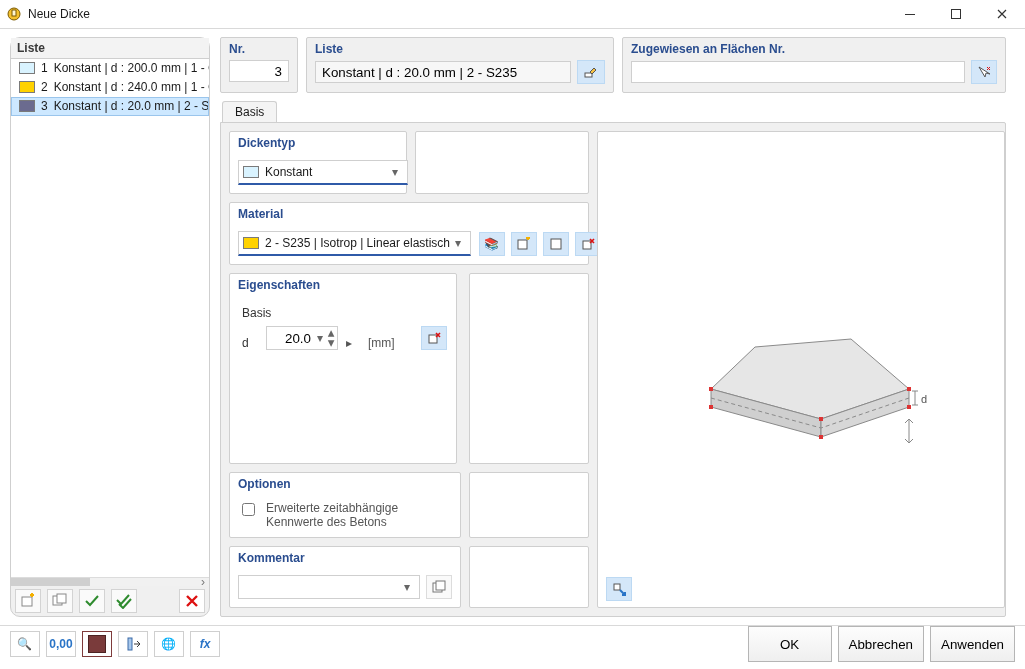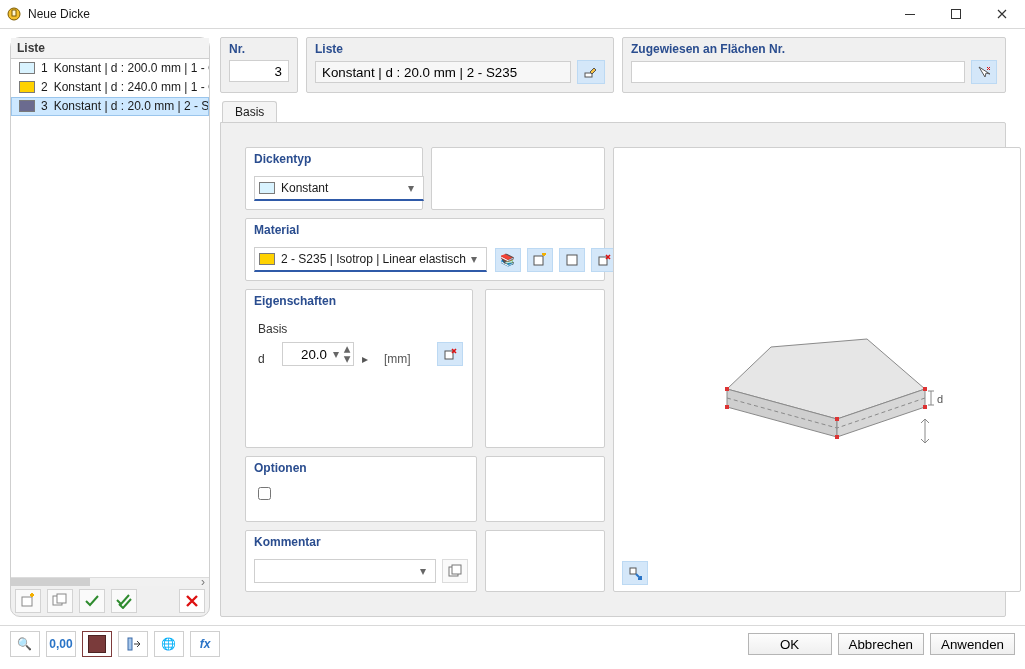--- a/index.html
+++ b/index.html
@@ -87,21 +87,21 @@
   .preview{border:1px solid var(--group-border);background:#fff;border-radius:2px;position:relative}
   .preview .ptitle{padding:6px 10px;color:#333}
   .preview .pbody{position:absolute;inset:28px 0 30px 0;display:flex;align-items:center;justify-content:center}
   .preview .ptool{position:absolute;left:8px;bottom:6px}
 
   
   .footer{height:36px;display:flex;align-items:center;border-top:1px solid var(--sep);padding:0 10px;gap:6px}
   .ftbtn{width:28px;height:24px;border:1px solid #cfcfcf;background:#fff;display:flex;align-items:center;justify-content:center}
   .ftbtn.active{border-color:#7e3b3b}
   .footer .sp{flex:1}
-  .btn{min-width:84px;height:22px;border:1px solid #b5b5b5;background:linear-gradient(#fdfdfd,#efefef);padding:0 10px}
+  .btn{min-width:84px;height:36px;border:1px solid #b5b5b5;background:linear-gradient(#fdfdfd,#efefef);padding:0 10px}
   
   svg{display:block}
 </style>
 </head>
 <body>
 
 <div class="titlebar">
   <span class="icon">
     <svg width="16" height="16" viewBox="0 0 16 16">
         <circle cx="8" cy="8" r="6" fill="#f5c12e" stroke="#7b5a00"></circle>
@@ -219,21 +219,21 @@
               </svg>
           </div>
         </div>
       </div>
     </div>
 
     <div style="display:flex;flex-direction:column;flex:1">
       <div class="tabs">
         <div class="tab">Basis</div>
       </div>
-      <div style="border:1px solid var(--group-border);background:var(--panel-bg2);flex:1;padding:24px;border-radius:0 2px 2px 2px">
+      <div style="border:1px solid var(--group-border);background:var(--panel-bg2);flex:1;padding:8px;border-radius:0 2px 2px 2px">
         <div class="main-split" style="height:100%">
 
           <div class="main-left cardcol">
             <div style="display:flex;gap:8px">
               <div class="card" style="width:176px">
                 <div class="ctitle">Dickentyp</div>
                 <div class="cbody">
                   <div class="combo small">
                     <div class="csw" id="dt-sw" style="background: rgb(217, 243, 255);"></div>
                     <div class="ctxt">Konstant</div>
@@ -308,20 +308,21 @@
               </div>
               <div class="card" style="width:118px"></div>
             </div>
 
             <div style="display:flex;gap:8px">
               <div class="card options" style="flex:1">
                 <div class="ctitle">Optionen</div>
                 <div class="cbody">
                   <label class="check">
                     <input type="checkbox" style="">
+                    <span style="max-width:200px">Erweiterte zeitabhängige Kennwerte des Betons</span>
                   </label>
                 </div>
               </div>
               <div class="card" style="width:118px;min-height:64px"></div>
             </div>
 
             <div style="display:flex;gap:8px">
               <div class="card" style="flex:1">
                 <div class="ctitle">Kommentar</div>
                 <div class="cbody kommentar-row">

